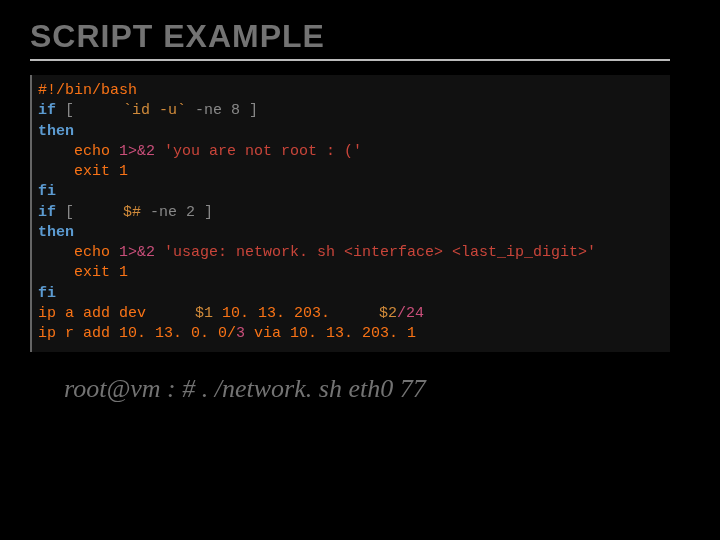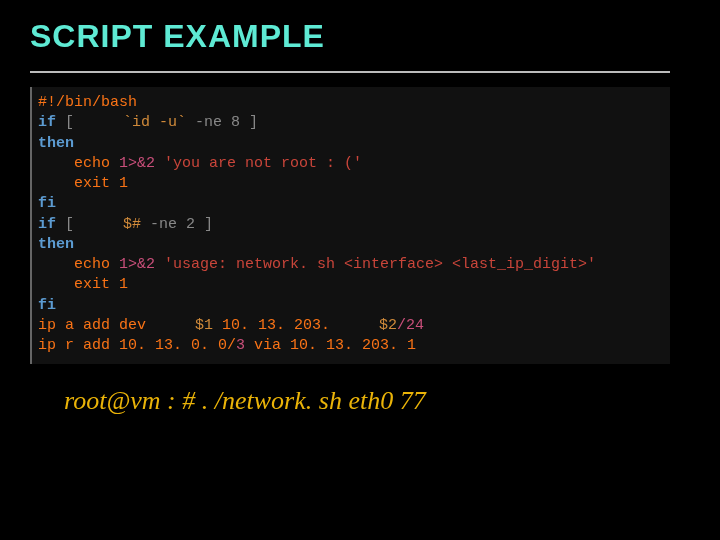--- a/index.html
+++ b/index.html
@@ -11,23 +11,23 @@
     color: #fff;
     overflow: hidden;
     position: relative;
   }
   .slide {
     padding: 18px 30px 30px 30px;
   }
   .title {
     font-size: 32px;
     font-weight: bold;
-    color: #5eead4;
+    color: #737373;
     letter-spacing: 1px;
-    margin-bottom: 16px;
+    margin-bottom: 4px;
   }
   .title-underline {
     height: 2px;
     background: #bbb;
     margin-bottom: 14px;
     width: 640px;
   }
   .code-block {
     background: #111;
     padding: 6px 8px 8px 6px;
@@ -43,21 +43,21 @@
   .c-white   { color: #f97316; }
   .c-blue    { color: #5c9bd1; font-weight: bold; text-align: right; }
   .c-orange  { color: #d08a3a; margin-left: 40px; }
   .c-magenta { color: #c94f7a; text-align: right; }
   .c-red     { color: #c9453a; }
   .c-grey    { color: #888; }
 
   .command {
     font-size: 26px;
     font-style: italic;
-    color: #eab308;
+    color: #737373;
     margin: 10px 0 22px 34px;
     font-family: "Times New Roman", Times, serif;
   }
 
   .bullets {
     list-style: none;
     margin-left: 34px;
     font-size: 17px;
     color: #fff;
   }

